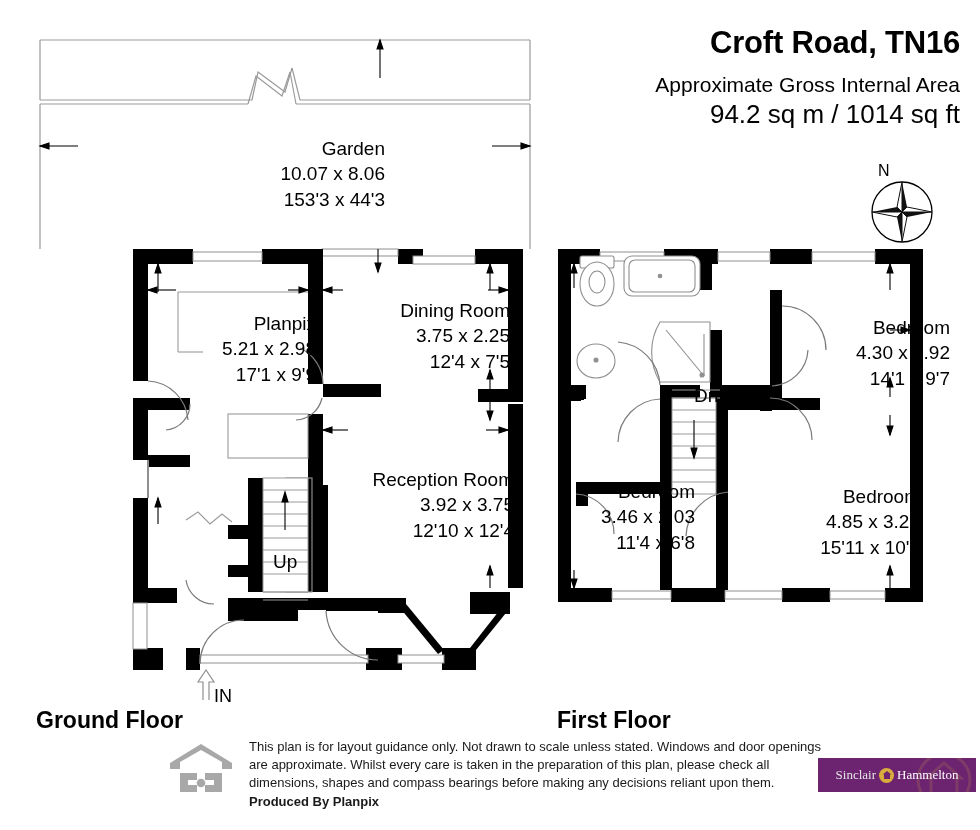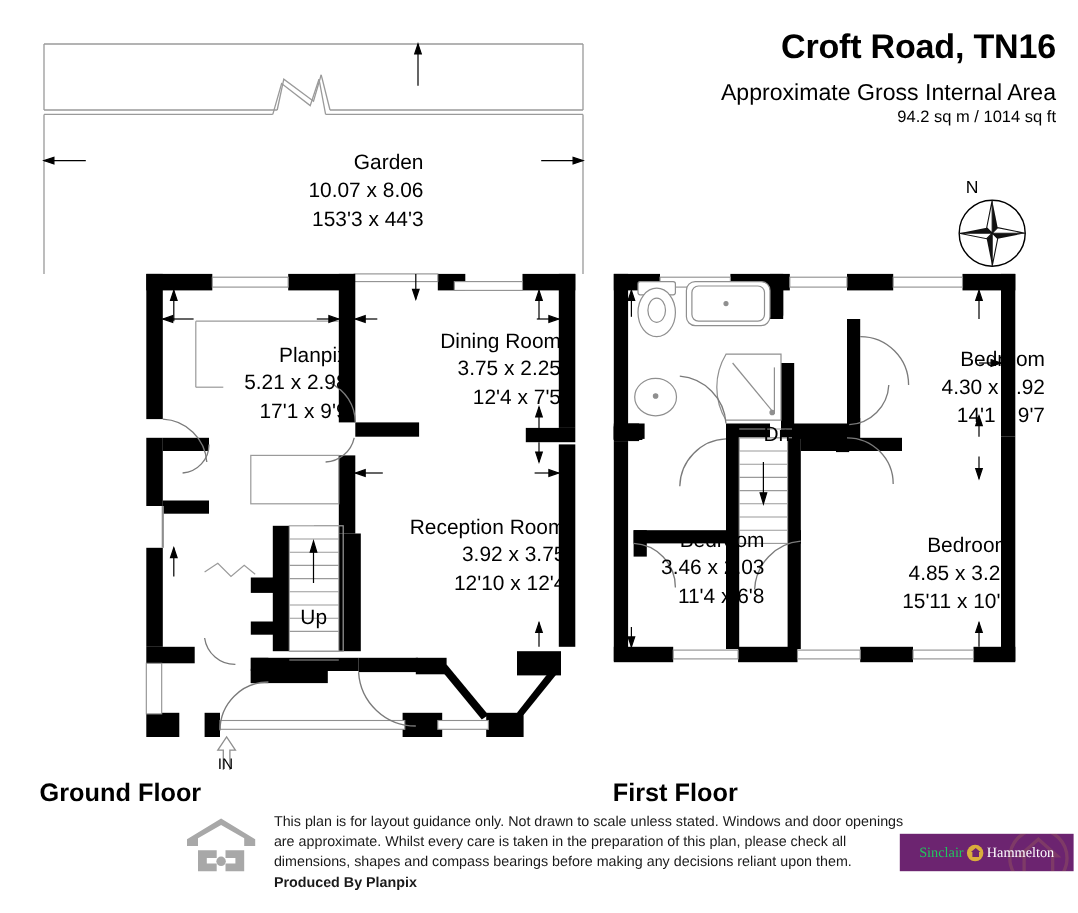--- a/index.html
+++ b/index.html
@@ -5,21 +5,21 @@
   html,body{margin:0;padding:0;background:#ffffff;}
   body{width:980px;height:830px;position:relative;overflow:hidden;
        font-family:"Liberation Sans","DejaVu Sans",sans-serif;color:#000;}
   .abs{position:absolute;}
   svg{display:block;}
 
   
   #header{position:absolute;left:560px;top:26px;width:400px;text-align:right;}
   #title{font-size:31px;font-weight:bold;letter-spacing:-0.2px;line-height:1.1;white-space:nowrap;}
   #sub1{font-size:21px;margin-top:12px;line-height:1.25;}
-  #sub2{font-size:15px;line-height:1.25;}
+  #sub2{font-size:26px;line-height:1.25;}
 
   
   .roomlbl{position:absolute;text-align:right;font-size:19px;line-height:1.33;white-space:nowrap;}
   .roomlbl .nm{display:block;}
   .roomlbl .d1{display:block;}
   .roomlbl .d2{display:block;}
 
   .stairlbl{position:absolute;font-size:19px;}
 
   
@@ -29,21 +29,21 @@
   #disc{position:absolute;left:249px;top:738px;width:580px;font-size:13px;
         line-height:1.38;color:#1a1a1a;}
   #disc b{font-weight:bold;}
 
   #planpix{position:absolute;left:168px;top:742px;}
 
   #agent{position:absolute;left:818px;top:758px;width:158px;height:34px;
          background:#6c2470;display:flex;align-items:center;justify-content:center;
          overflow:hidden;}
   #agentinner{display:flex;align-items:center;justify-content:center;position:relative;z-index:2;}
-  .ag-sin{font-family:"Liberation Serif","DejaVu Serif",serif;font-size:13px;color:#22c55e;}
+  .ag-sin{font-family:"Liberation Serif","DejaVu Serif",serif;font-size:13px;color:#e5e5e5;}
   .ag-ham{font-family:"Liberation Serif","DejaVu Serif",serif;font-size:13px;color:#ffffff;}
   .ag-badge{width:15px;height:15px;border-radius:50%;background:#d9ad3c;margin:0 3px;
             display:flex;align-items:center;justify-content:center;}
   #agwm{position:absolute;right:4px;top:-6px;opacity:.17;z-index:1;}
 
   #northlbl{position:absolute;left:878px;top:162px;font-size:16px;}
 </style>
 </head>
 <body>
 
@@ -227,21 +227,21 @@
   <span class="nm">Dining Room</span>
   <span class="d1">3.75 x 2.25</span>
   <span class="d2">12'4 x 7'5</span>
 </div>
 <div class="roomlbl" style="left:328px;top:467px;width:186px;">
   <span class="nm">Reception Room</span>
   <span class="d1">3.92 x 3.75</span>
   <span class="d2">12'10 x 12'4</span>
 </div>
 <div class="stairlbl" style="left:273px;top:551px;">Up</div>
-<div class="stairlbl" style="left:187px;top:686px;font-size:14px;padding-left:11px;">IN</div>
+<div class="stairlbl" style="left:203px;top:686px;font-size:18px;padding-left:11px;">IN</div>
 
 <svg class="abs" style="left:540px;top:230px;" width="420" height="400" viewBox="0 0 420 400">
   <g fill="#000">
 
     <rect x="18" y="19" width="42" height="15"></rect>
     <rect x="124" y="19" width="54" height="15"></rect>
     <rect x="230" y="19" width="42" height="15"></rect>
     <rect x="335" y="19" width="48" height="15"></rect>
     <rect x="60" y="22" width="64" height="9" fill="#fff" stroke="#8f8f8f" stroke-width="1"></rect>
     <rect x="178" y="22" width="52" height="9" fill="#fff" stroke="#8f8f8f" stroke-width="1"></rect>

